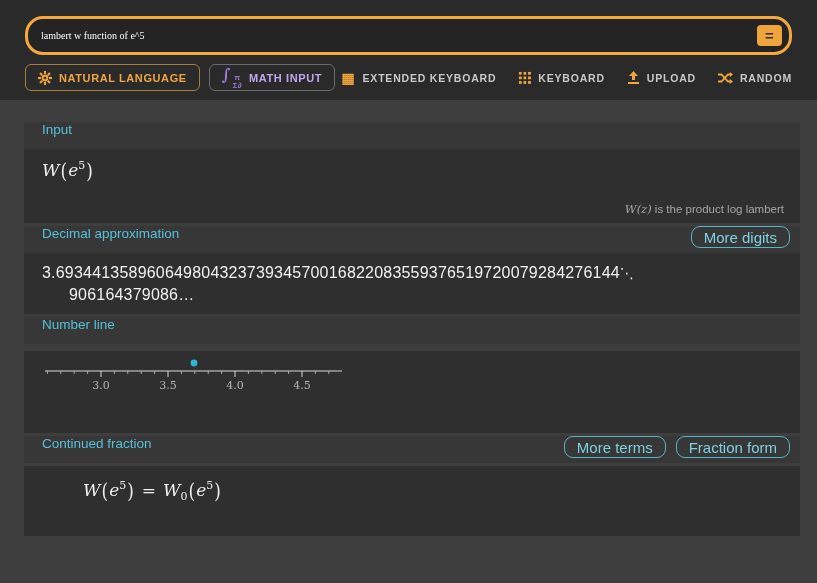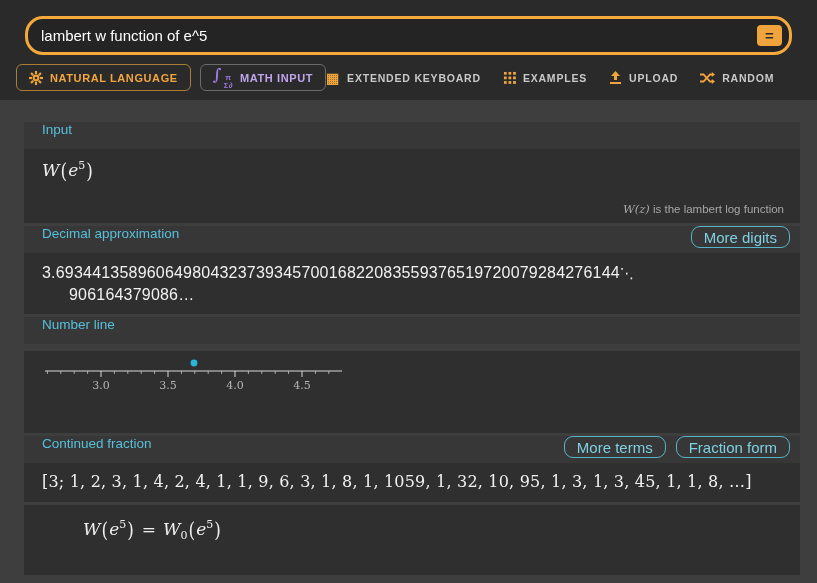--- a/index.html
+++ b/index.html
@@ -5,27 +5,27 @@
   * { margin:0; padding:0; box-sizing:border-box; }
   html,body { background:#3e3e3e; }
   .screen { width:817px; height:583px; overflow:hidden; position:relative;
             background:#3e3e3e; font-family:"Liberation Sans", sans-serif; }
 
   
   .topbar { height:100px; background:#2a2a2a; }
   .search-row { padding:16px 25px 0; }
   .search-wrap { position:relative; height:39px; }
   .query-input { width:100%; height:39px; background:#242424; border:3px solid #f5a83c;
-                 border-radius:18px; color:#ffffff; font-size:15px;
-                 font-family:Liberation Sans, sans-serif; padding:0 46px 0 13px; outline:none; }
+                 border-radius:18px; color:#ffffff; font-size:10px;
+                 font-family:Liberation Serif, serif; padding:0 46px 0 13px; outline:none; }
   .compute-btn { position:absolute; right:10px; top:9px; width:25px; height:21px;
                  background:#f0a43c; border:none; border-radius:4px; color:#2c2c2c;
                  font-weight:900; font-size:15px; line-height:19px; text-align:center; cursor:pointer; }
 
-  .row2 { margin:9px 16px 0; display:flex; align-items:center; }
+  .row2 { margin:9px 25px 0; display:flex; justify-content:space-between; align-items:center; }
   .mode-group { display:flex; gap:9px; }
   .mode-btn { display:inline-flex; align-items:center; gap:7px; padding:0 12px; height:27px;
               border-radius:6px; background:transparent; font-weight:700; font-size:11px;
               letter-spacing:.6px; cursor:pointer; font-family:"Liberation Sans", sans-serif; }
   .nl-btn { border:1px solid #a87f35; color:#f2a63d; }
   .mi-btn { border:1px solid #6b6b6b; color:#c0a5ee; }
   .mi-int { font-size:16px; color:#9d7ae0; font-family:"DejaVu Serif", serif; font-style:italic; }
   .mi-stack { display:inline-flex; flex-direction:column; font-size:7.5px; color:#9d7ae0;
               line-height:1.1; margin-left:1px; font-weight:700; }
 
@@ -115,21 +115,21 @@
         </button>
       </div>
 
       <div class="toolbar">
         <span class="tool-item">
           <span class="kb-glyph">▦</span>
           <span>EXTENDED KEYBOARD</span>
         </span>
         <span class="tool-item">
           <span class="dots-icon"></span>
-          <span>EXAMPLES</span>
+          <span>KEYBOARD</span>
         </span>
         <span class="tool-item">
           <svg width="13" height="13" viewBox="0 0 13 13">
             <path d="M6.5 0 L11 5 H8 V9 H5 V5 H2 Z" fill="#f0a43c"></path>
             <rect x="1" y="11" width="11" height="2" fill="#f0a43c"></rect>
           </svg>
           <span>UPLOAD</span>
         </span>
         <span class="tool-item">
           <svg width="15" height="12" viewBox="0 0 15 12">
@@ -145,21 +145,21 @@
   </div>
 
   <div class="pod">
 
     <div class="section">
       <div class="sec-header">
         <span class="sec-title">Input</span>
       </div>
       <div class="sec-body input-body">
         <span class="expr"><span class="tk-i">W</span><span class="tk-p">(</span><span class="tk-i">e</span><sup class="tk-sup">5</sup><span class="tk-p">)</span></span>
-        <span class="pod-note"><span class="note-math">W(z)</span><span> is the lambert log function</span></span>
+        <span class="pod-note"><span class="note-math">W(z)</span><span> is the product log lambert</span></span>
       </div>
     </div>
 
     <div class="section">
       <div class="sec-header">
         <span class="sec-title">Decimal approximation</span>
         <div class="hdr-buttons">
           <button class="hdr-btn">More digits</button>
         </div>
       </div>
@@ -217,23 +217,20 @@
     </div>
 
     <div class="section">
       <div class="sec-header">
         <span class="sec-title">Continued fraction</span>
         <div class="hdr-buttons">
           <button class="hdr-btn">More terms</button>
           <button class="hdr-btn">Fraction form</button>
         </div>
       </div>
-      <div class="sec-body cf-body">
-        <span>[3; 1, 2, 3, 1, 4, 2, 4, 1, 1, 9, 6, 3, 1, 8, 1, 1059, 1, 32, 10, 95, 1, 3, 1, 3, 45, 1, 1, 8, …]</span>
-      </div>
     </div>
 
     <div class="section">
       <div class="sec-body alt-body">
         <span class="expr"><span class="tk-i">W</span><span class="tk-p">(</span><span class="tk-i">e</span><sup class="tk-sup">5</sup><span class="tk-p">)</span><span class="tk-op">=</span><span class="tk-i">W</span><sub class="tk-sub">0</sub><span class="tk-p">(</span><span class="tk-i">e</span><sup class="tk-sup">5</sup><span class="tk-p">)</span></span>
       </div>
     </div>
 
   </div>
 </div>

